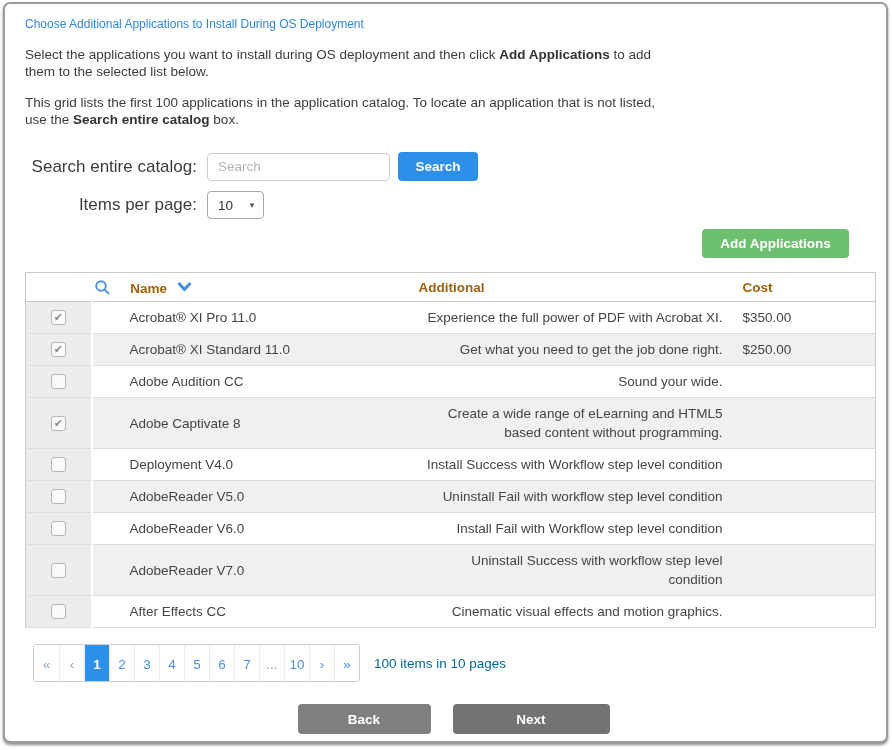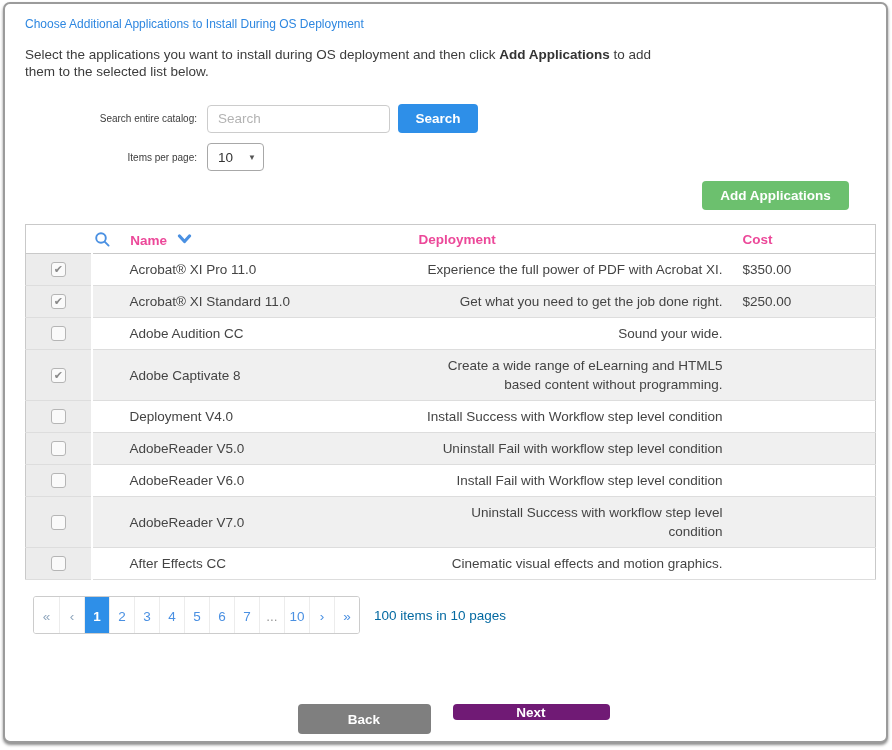--- a/index.html
+++ b/index.html
@@ -32,42 +32,42 @@
     max-width: 655px;
     margin-bottom: 14px;
   }
   p.intro b { font-weight: 700; color: #333; }
 
   
   .form-area { margin-top: 24px; }
   .form-row { display: flex; align-items: center; margin-bottom: 10px; }
   .form-label {
     width: 182px; text-align: right; padding-right: 10px;
-    font-size: 10px; color: #3c3c3c;
+    font-size: 17px; color: #3c3c3c;
   }
   .search-input {
     width: 183px; height: 28px;
     border: 1px solid #ccc; border-radius: 4px;
     padding: 0 10px; font-size: 13.5px; color: #333;
     font-family: "Liberation Sans", sans-serif;
     outline: none;
   }
   .search-input::placeholder { color: #b3b3b3; }
 
   .btn {
     display: inline-flex; align-items: center; justify-content: center;
     border: none; border-radius: 4px;
     color: #fff; font-weight: 700; font-size: 13.5px;
     font-family: "Liberation Sans", sans-serif;
     cursor: pointer;
   }
   .btn-search { width: 80px; height: 29px; margin-left: 8px; background: #2e8fe8; }
   .btn-green  { width: 147px; height: 29px; background: #6cc06e; }
   .btn-back   { width: 133px; height: 30px; background: #7f7f7f; }
-  .btn-next   { width: 157px; height: 16px; background: #701a75; }
+  .btn-next   { width: 157px; height: 30px; background: #737373; }
 
   .select {
     position: relative;
     width: 57px; height: 28px;
     border: 1px solid #a8a8a8; border-radius: 4px;
     background: #fff;
     display: flex; align-items: center;
     padding-left: 10px;
     font-size: 13.5px; color: #333;
     cursor: pointer;
@@ -88,21 +88,21 @@
   }
   table.grid th, table.grid td { font-size: 13.5px; }
   col.c-cb   { width: 66px; }
   col.c-name { width: 315px; }
   col.c-desc { width: 324px; }
   col.c-cost { width: 145px; }
 
   thead th {
     height: 29px; text-align: left; vertical-align: middle;
     border-bottom: 1px solid #c9c9c9;
-    color: #ec4899; font-weight: 700;
+    color: #a16207; font-weight: 700;
     background: #fff;
   }
   th.col-name { padding-left: 2px; }
   th.col-name .mag { vertical-align: -3px; margin-right: 16px; cursor: pointer; }
   th.col-name .sort-icon { vertical-align: 1px; margin-left: 6px; }
   th.col-desc, td.desc-cell { padding-left: 12px; }
   th.col-cost, td.cost-cell { padding-left: 12px; }
 
   tbody tr { border-bottom: 1px solid #ddd; }
   tbody tr:nth-child(even) td { background: #f0f0f0; }
@@ -155,20 +155,21 @@
 </style>
 </head>
 <body>
 
 <div class="window">
 
   <h1 class="page-title">Choose Additional Applications to Install During OS Deployment</h1>
 
   <p class="intro"><span>Select the applications you want to install during OS deployment and then click </span><b>Add Applications</b><span> to add them to the selected list below.</span></p>
 
+  <p class="intro"><span>This grid lists the first 100 applications in the application catalog. To locate an application that is not listed, use the </span><b>Search entire catalog</b><span> box.</span></p>
 
   <div class="form-area">
     <div class="form-row">
       <label class="form-label">Search entire catalog:</label>
       <input class="search-input" type="text" placeholder="Search" style="">
       <button class="btn btn-search">Search</button>
     </div>
     <div class="form-row">
       <label class="form-label">Items per page:</label>
       <div class="select">
@@ -195,21 +196,21 @@
         <th class="col-name">
           <svg class="mag" width="17" height="17" viewBox="0 0 17 17">
               <circle cx="7" cy="7" r="4.8" fill="none" stroke="#4a90e2" stroke-width="1.9"></circle>
               <line x1="10.6" y1="10.6" x2="14.6" y2="14.6" stroke="#4a90e2" stroke-width="1.9" stroke-linecap="round"></line>
             </svg>
           <span class="hdr-label">Name</span>
           <svg class="sort-icon" width="15" height="10" viewBox="0 0 15 10">
               <polyline points="2.5,2 7.5,7.5 12.5,2" fill="none" stroke="#4a90e2" stroke-width="3.2" stroke-linecap="round" stroke-linejoin="round"></polyline>
             </svg>
         </th>
-        <th class="col-desc">Deployment</th>
+        <th class="col-desc">Additional</th>
         <th class="col-cost">Cost</th>
       </tr>
     </thead>
     <tbody id="grid-body">
         <tr>
           <td class="cb-cell"><span class="cb">✔</span></td>
           <td class="name-cell">Acrobat® XI Pro 11.0</td>
           <td class="desc-cell">Experience the full power of PDF with Acrobat XI.</td>
           <td class="cost-cell">$350.00</td>
         </tr>

